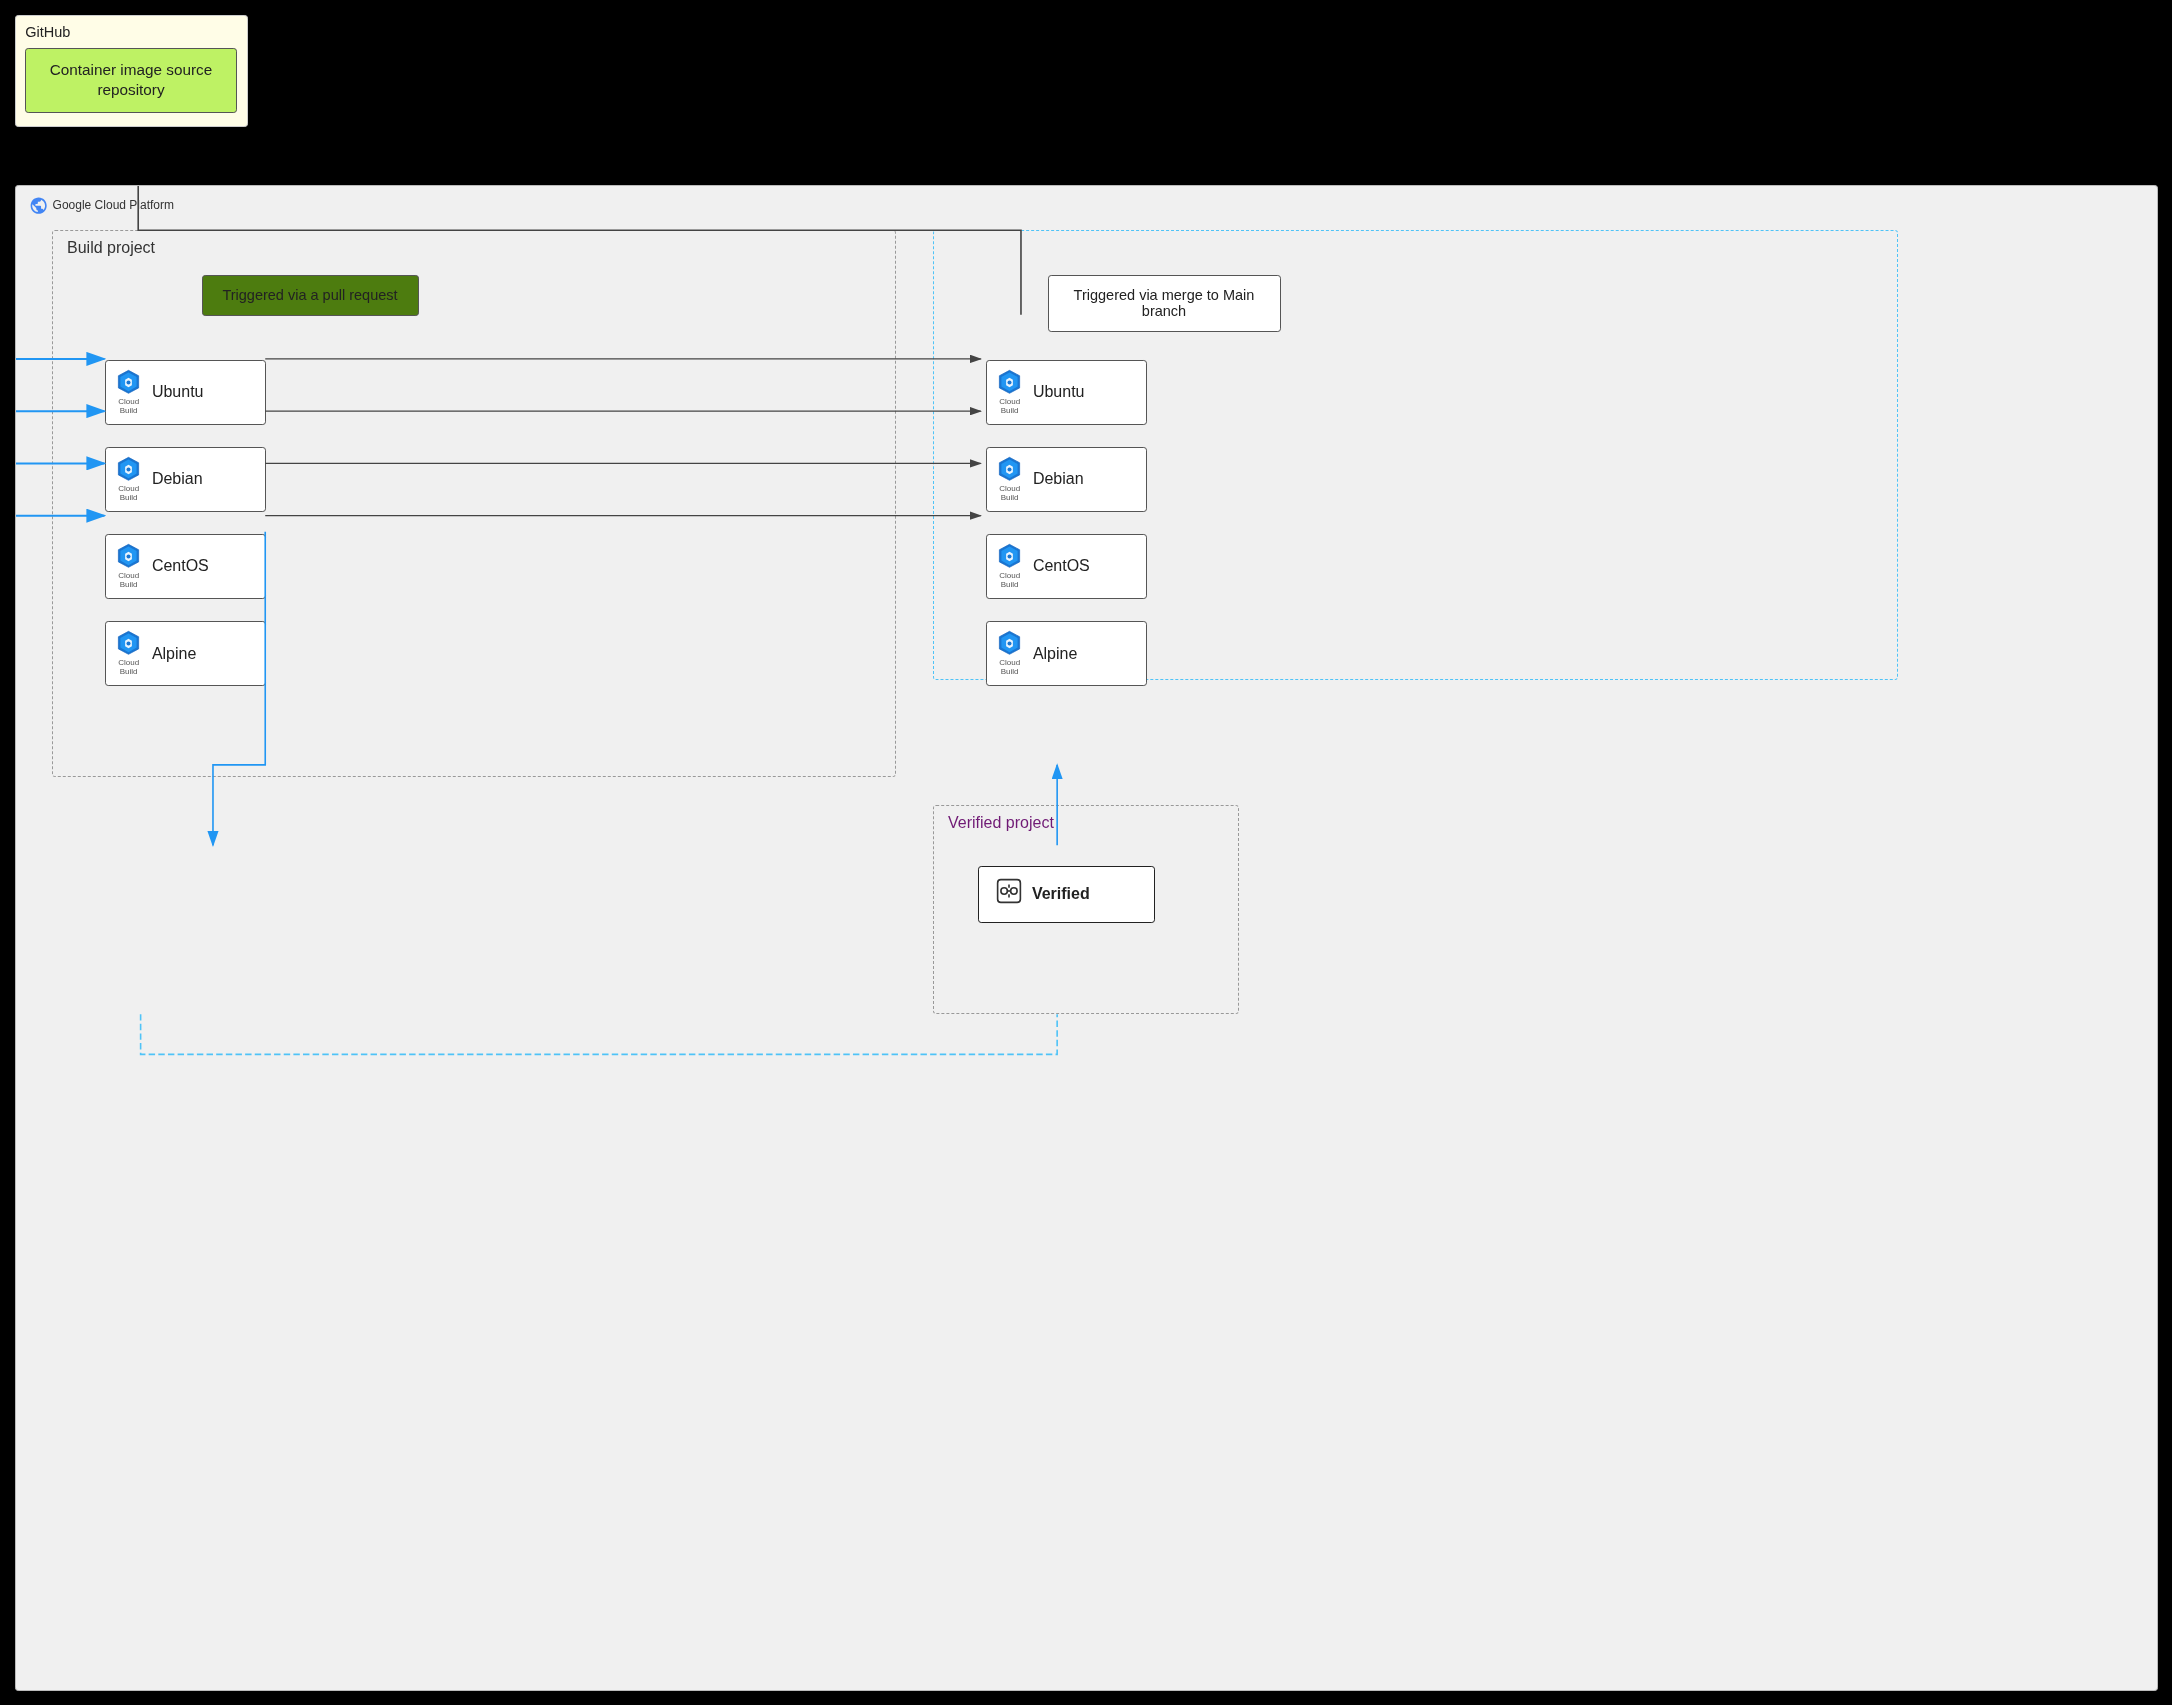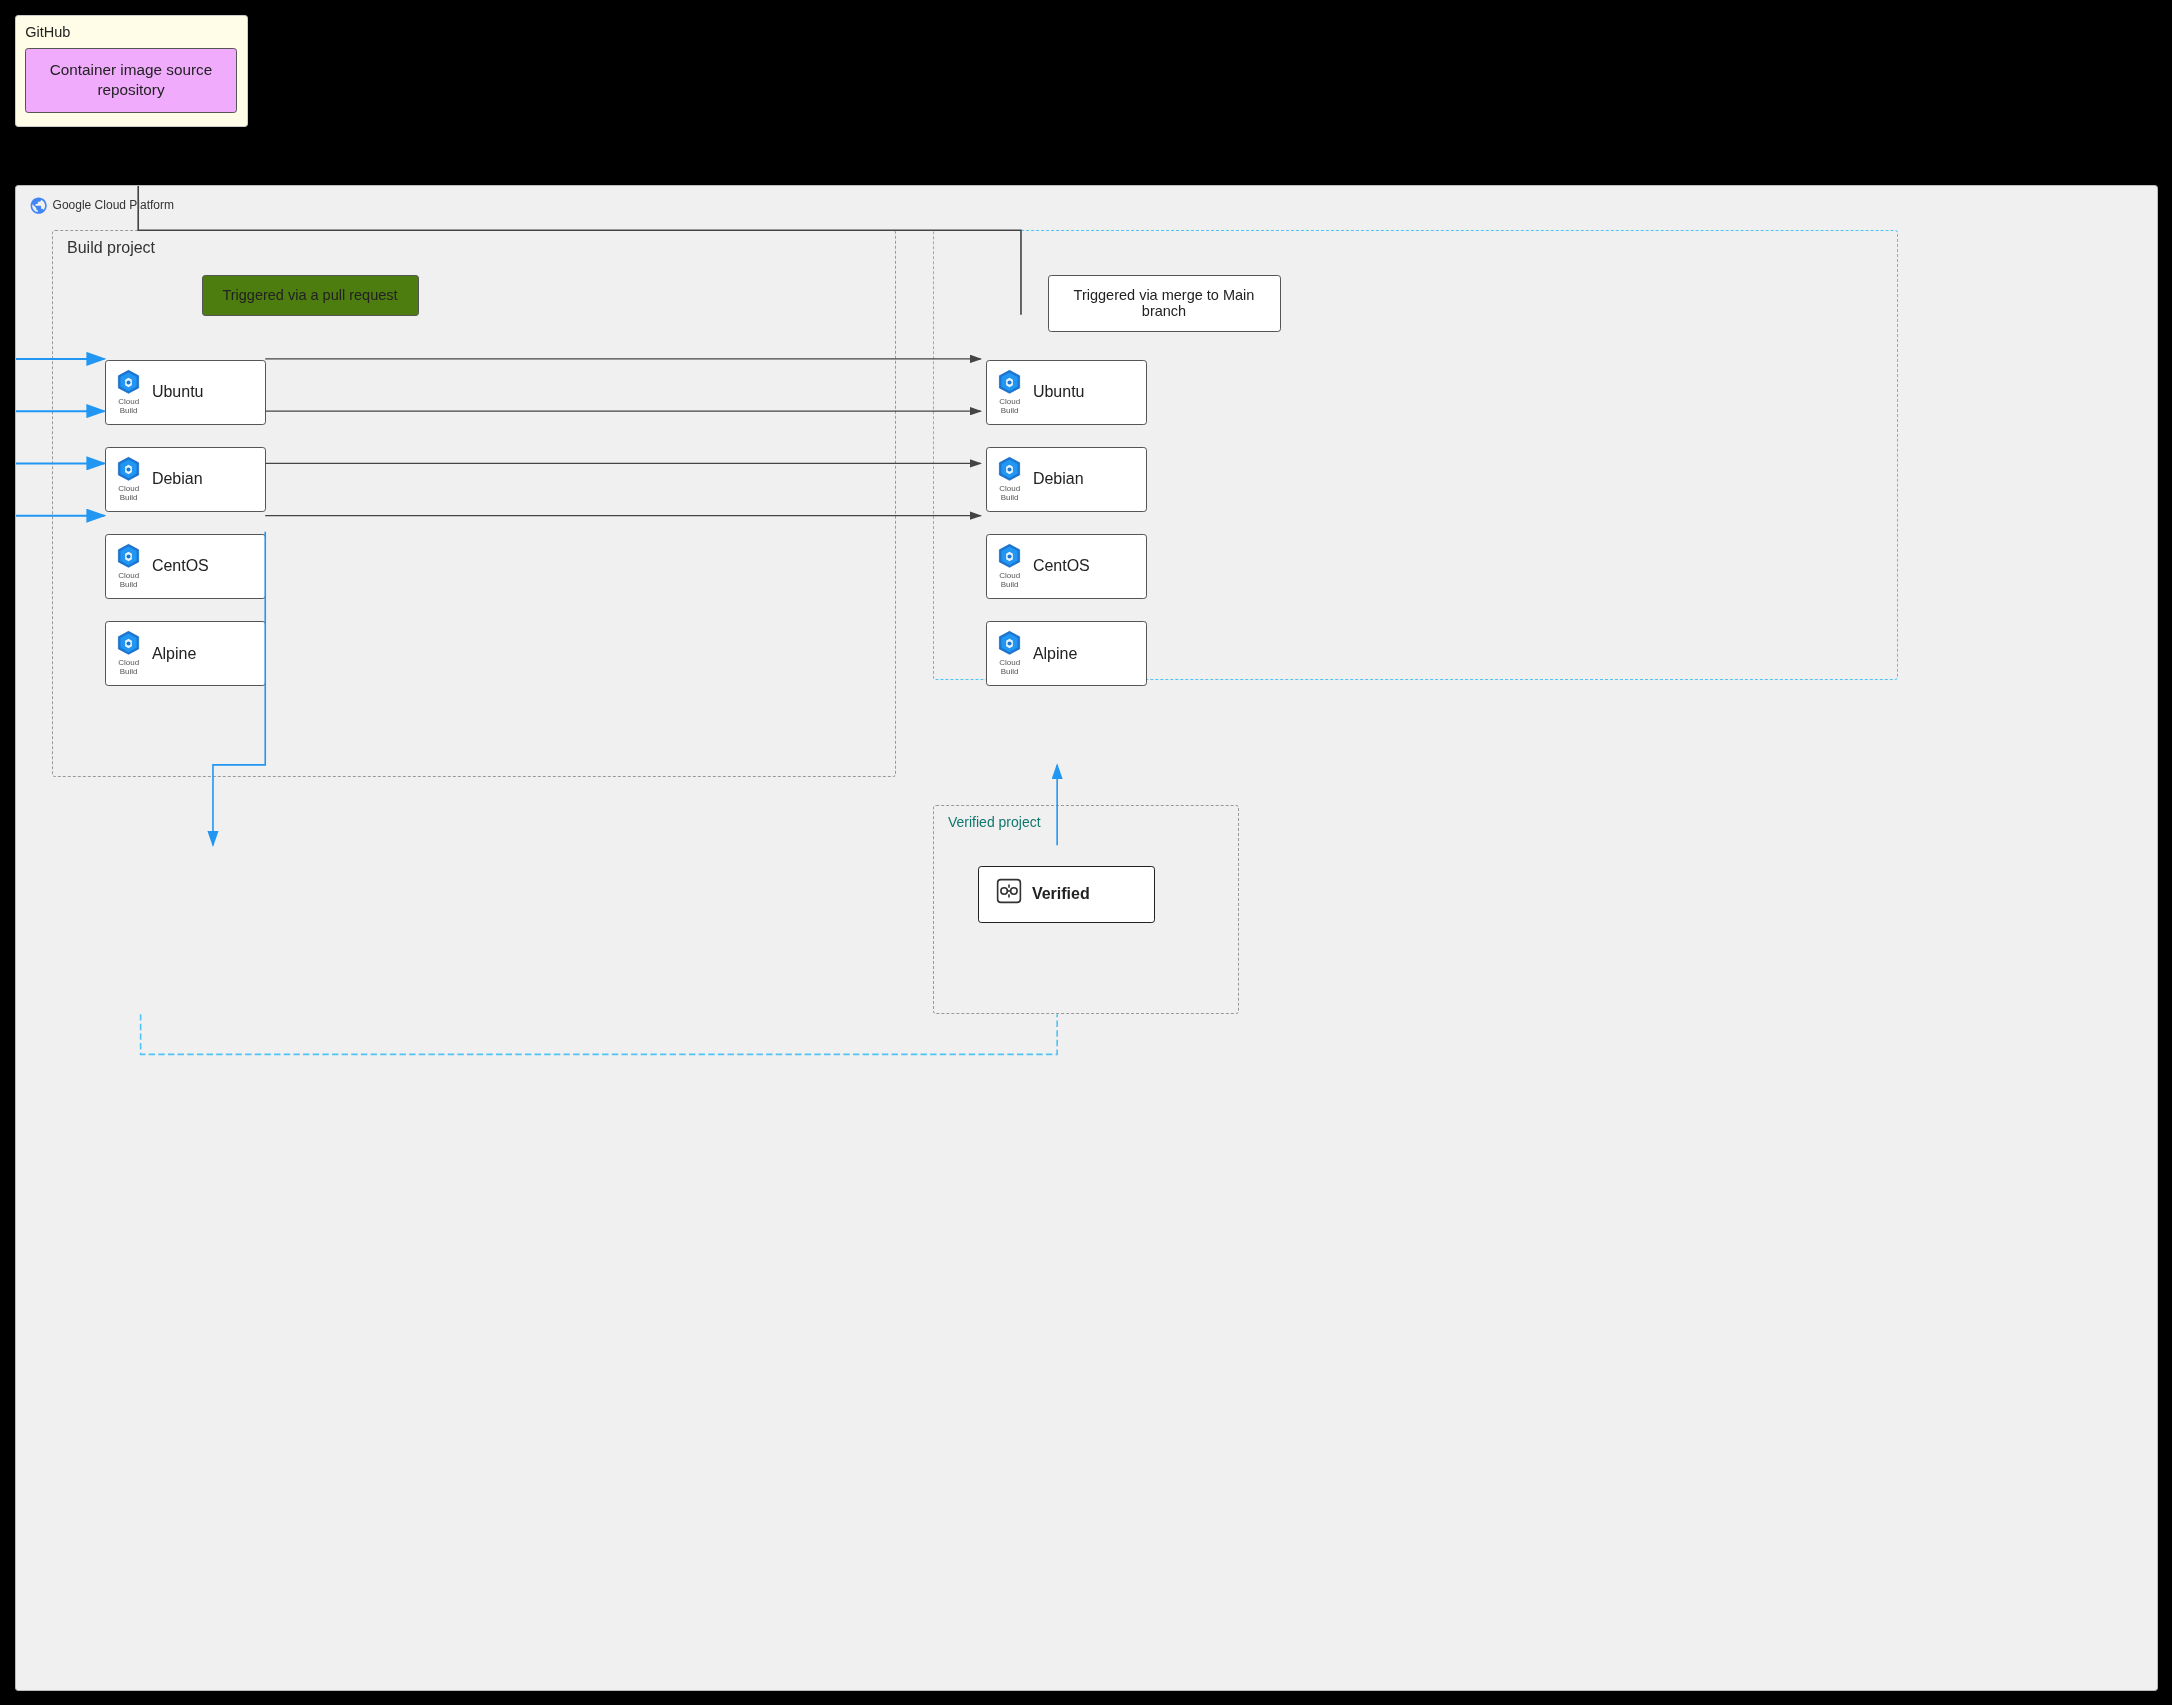--- a/index.html
+++ b/index.html
@@ -23,21 +23,21 @@
     }
 
     .github-label {
       font-size: 14.5px;
       font-weight: 500;
       color: #222;
       margin-bottom: 8px;
     }
 
     .container-image-box {
-      background: #f0abfc;
+      background: #bef264;
       border: 1.2px solid #555;
       border-radius: 3.2px;
       padding: 11.3px 14.5px;
       font-size: 15.3px;
       color: #222;
       text-align: center;
       line-height: 1.35;
     }
 
     
@@ -251,22 +251,22 @@
       width: 306px;
       height: 209px;
       border: 1.2px dashed #999;
       border-radius: 3.2px;
     }
 
     .verified-project-label {
       position: absolute;
       top: 8px;
       left: 14.5px;
-      font-size: 14px;
-      color: #0f766e;
+      font-size: 16px;
+      color: #701a75;
     }
 
     .verified-item {
       position: absolute;
       top: 60px;
       left: 44px;
       display: flex;
       align-items: center;
       gap: 9.7px;
       background: #fff;

